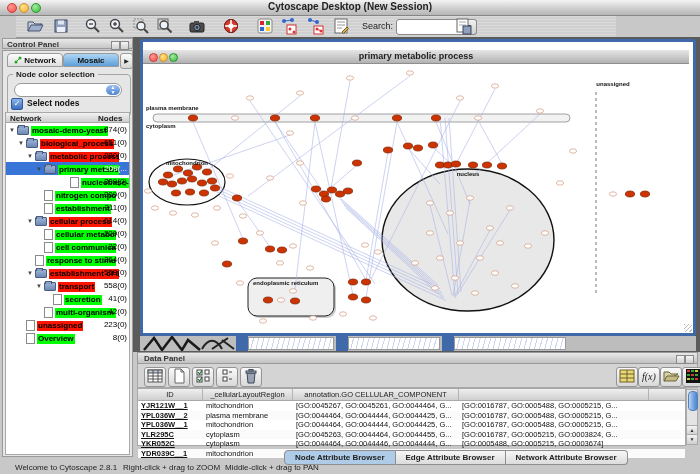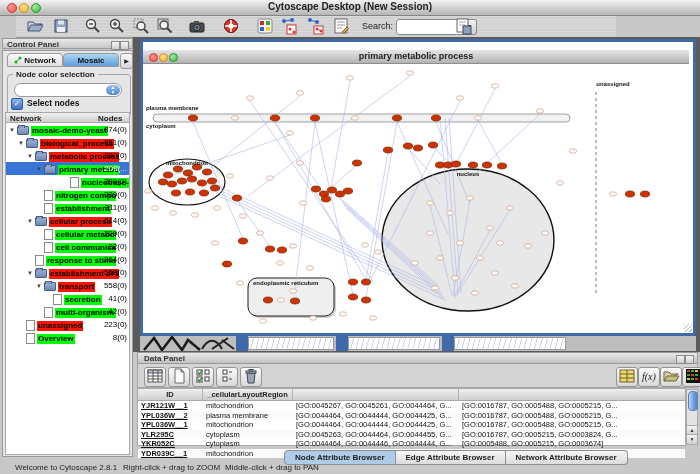--- a/index.html
+++ b/index.html
@@ -95,21 +95,21 @@
     background:linear-gradient(#e9e9e9,#c2c2c2);border:1px solid #9a9a9a;box-sizing:border-box;
     font-size:8px;font-weight:bold;color:#333;line-height:11px;padding-left:6px;}
   #dp-toolbar{left:137px;top:364px;width:561px;height:24px;background:#d4d4d4;
     border:1px solid #a8a8a8;border-top:none;box-sizing:border-box;}
   .dpbtn{position:absolute;top:3px;width:20px;height:18px;border:1px solid #949494;border-radius:3px;
     background:linear-gradient(#fafafa,#d8d8d8);}
   .dpbtn svg{width:18px;height:16px;display:block;margin:0 auto;}
   #dp-table{left:137px;top:388px;width:549px;height:58px;background:#fff;border:1px solid #a8a8a8;box-sizing:border-box;}
   .thead{display:grid;grid-template-columns:65px 90px 166px 190px 1fr;height:11px;
     background:linear-gradient(#efefef,#cfcfcf);border-bottom:1px solid #aaa;}
-  .thead div{font-size:7.5px;font-weight:bold;color:#222;text-align:center;line-height:11px;
+  .thead div{font-size:7.5px;font-weight:normal;color:#222;text-align:center;line-height:11px;
     border-right:1px solid #b4b4b4;overflow:hidden;white-space:nowrap;}
   .trowd{display:grid;grid-template-columns:65px 90px 166px 190px 1fr;height:9.5px;}
   .trowd div{font-size:7.5px;color:#111;line-height:9.5px;padding-left:3px;overflow:hidden;white-space:nowrap;}
   .trowd div:first-child{font-weight:bold;text-decoration:underline;}
   .trowd:nth-child(odd){background:#fbfbfb;}
   #dp-vscroll{left:686px;top:389px;width:12px;height:56px;background:#e4e4e4;border:1px solid #aaa;box-sizing:border-box;}
   #dp-thumb{position:absolute;left:1px;top:1px;width:8px;height:18px;border-radius:4px;
     background:linear-gradient(90deg,#bcd4f2,#6d9fdd 60%,#4f85cf);border:1px solid #5580b8;}
   .scrbtn{position:absolute;left:0;width:10px;height:9px;background:linear-gradient(#f4f4f4,#cfcfcf);
     border-top:1px solid #aaa;font-size:5px;text-align:center;line-height:9px;color:#333;}
@@ -557,20 +557,21 @@
         <rect x="3" y="10" width="3" height="2" fill="#cc3"></rect>
         <rect x="7" y="10" width="3" height="2" fill="#3a3"></rect>
         <rect x="11" y="10" width="3" height="2" fill="#d33"></rect>
       </svg>
     </div>
   </div>
 <div class="abs" id="dp-table">
     <div class="thead">
       <div>ID</div>
       <div>_cellularLayoutRegion</div>
+      <div>annotation.GO CELLULAR_COMPONENT</div>
       <div></div>
     </div>
     <div class="trowd">
       <div>YJR121W__1</div>
       <div>mitochondrion</div>
       <div>[GO:0045267, GO:0045261, GO:0044464, G...</div>
       <div>[GO:0016787, GO:0005488, GO:0005215, G...</div>
       <div></div>
     </div>
     <div class="trowd">

